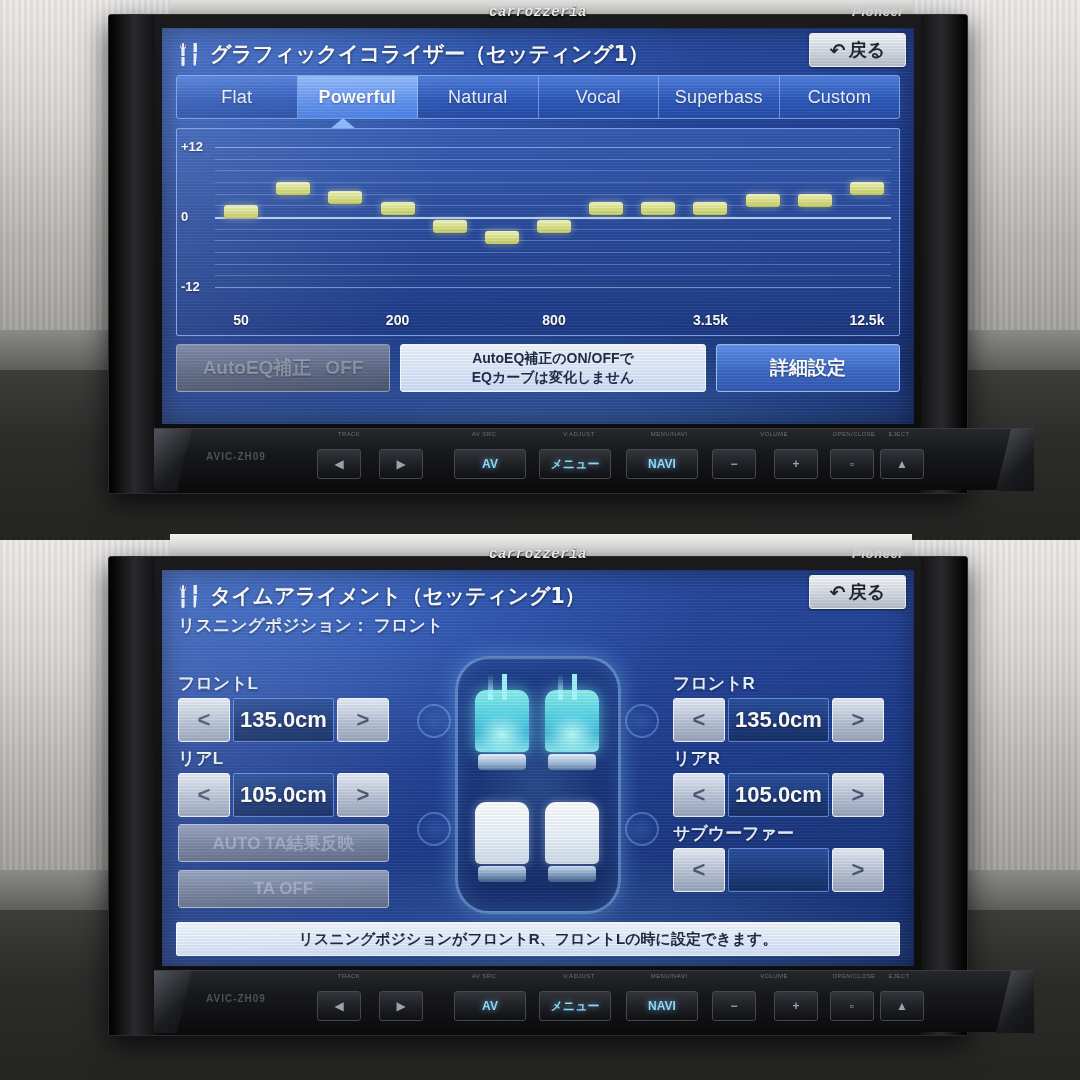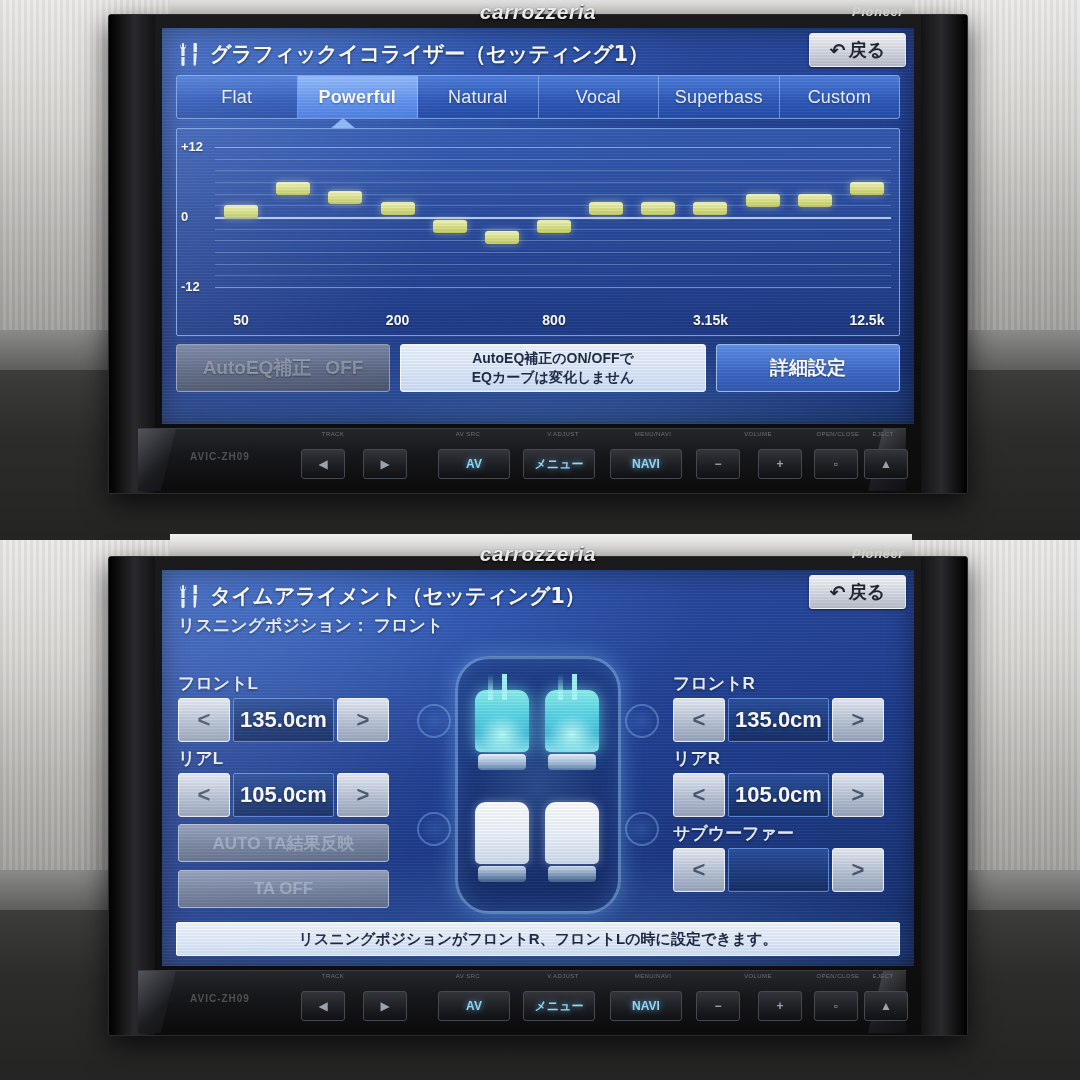--- a/index.html
+++ b/index.html
@@ -70,22 +70,22 @@
   .unit .chassis::after{
     content:""; position:absolute; right:0; top:0; bottom:0; width:46px;
     background:linear-gradient(270deg,#000,#2a2a2e 55%,#131315);
   }
 
   .brandbar{
     position:absolute; left:46px; top:4px; width:768px; height:32px;
     display:flex; align-items:center; justify-content:center; z-index:4;
   }
   .brand-carrozzeria{
-    color:#e9e9ea; font-size:21px; letter-spacing:.5px; font-weight:700;
-    font-style:italic; font-family:Liberation Sans, sans-serif;
+    color:#e9e9ea; font-size:14px; letter-spacing:.5px; font-weight:700;
+    font-style:italic; font-family:Liberation Mono, monospace;
     text-shadow:0 1px 2px #000;
   }
   .brand-pioneer{
     position:absolute; right:18px; top:8px;
     color:#cfd0d2; font-size:13px; font-style:italic; font-weight:700;
     letter-spacing:.6px;
   }
 
   
   .lcd{
@@ -270,21 +270,21 @@
   .ta-note{
     position:absolute; left:14px; top:352px; width:724px; height:34px;
     background:linear-gradient(180deg,#f2f7ff,#e0ebfb 60%,#d2e2f8);
     border:1px solid #fff; border-radius:2px;
     display:flex; align-items:center; justify-content:center;
     color:#1b2742; font-size:15px; font-weight:700;
   }
 
   
   .btnstrip{
-    position:absolute; left:30px; top:436px; width:768px; height:62px; z-index:4;
+    position:absolute; left:46px; top:436px; width:880px; height:62px; z-index:4;
     background:linear-gradient(180deg,#26272b 0%,#17181b 40%,#0b0b0d 100%);
     border-top:1px solid #3a3c42;
   }
   .strip-labels{ position:absolute; left:0; top:2px; width:100%; height:12px; }
   .slab{
     position:absolute; color:#6c7078; font-size:6px; letter-spacing:.4px;
     transform:translateX(-50%); white-space:nowrap;
   }
   .hw-row{ position:absolute; left:0; top:16px; width:100%; height:42px; }
   .hw{

